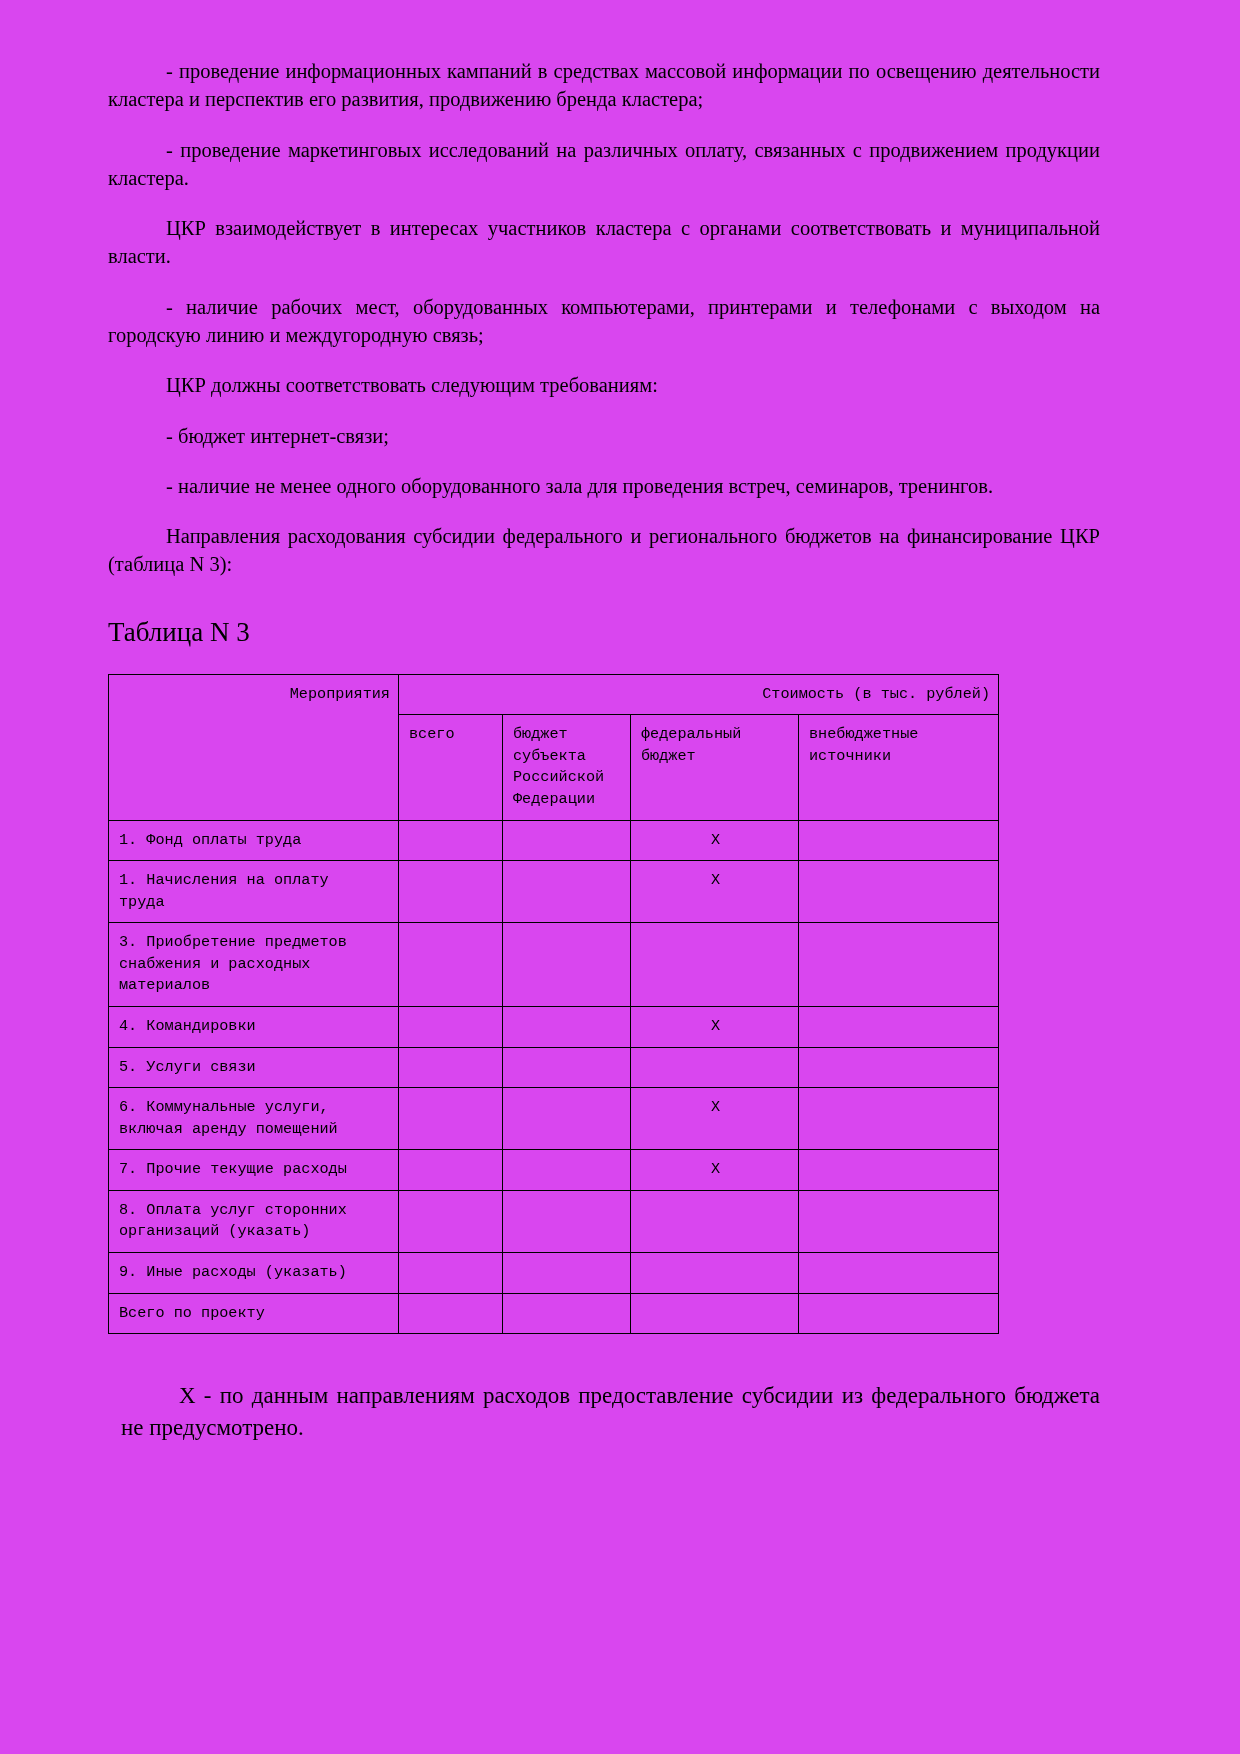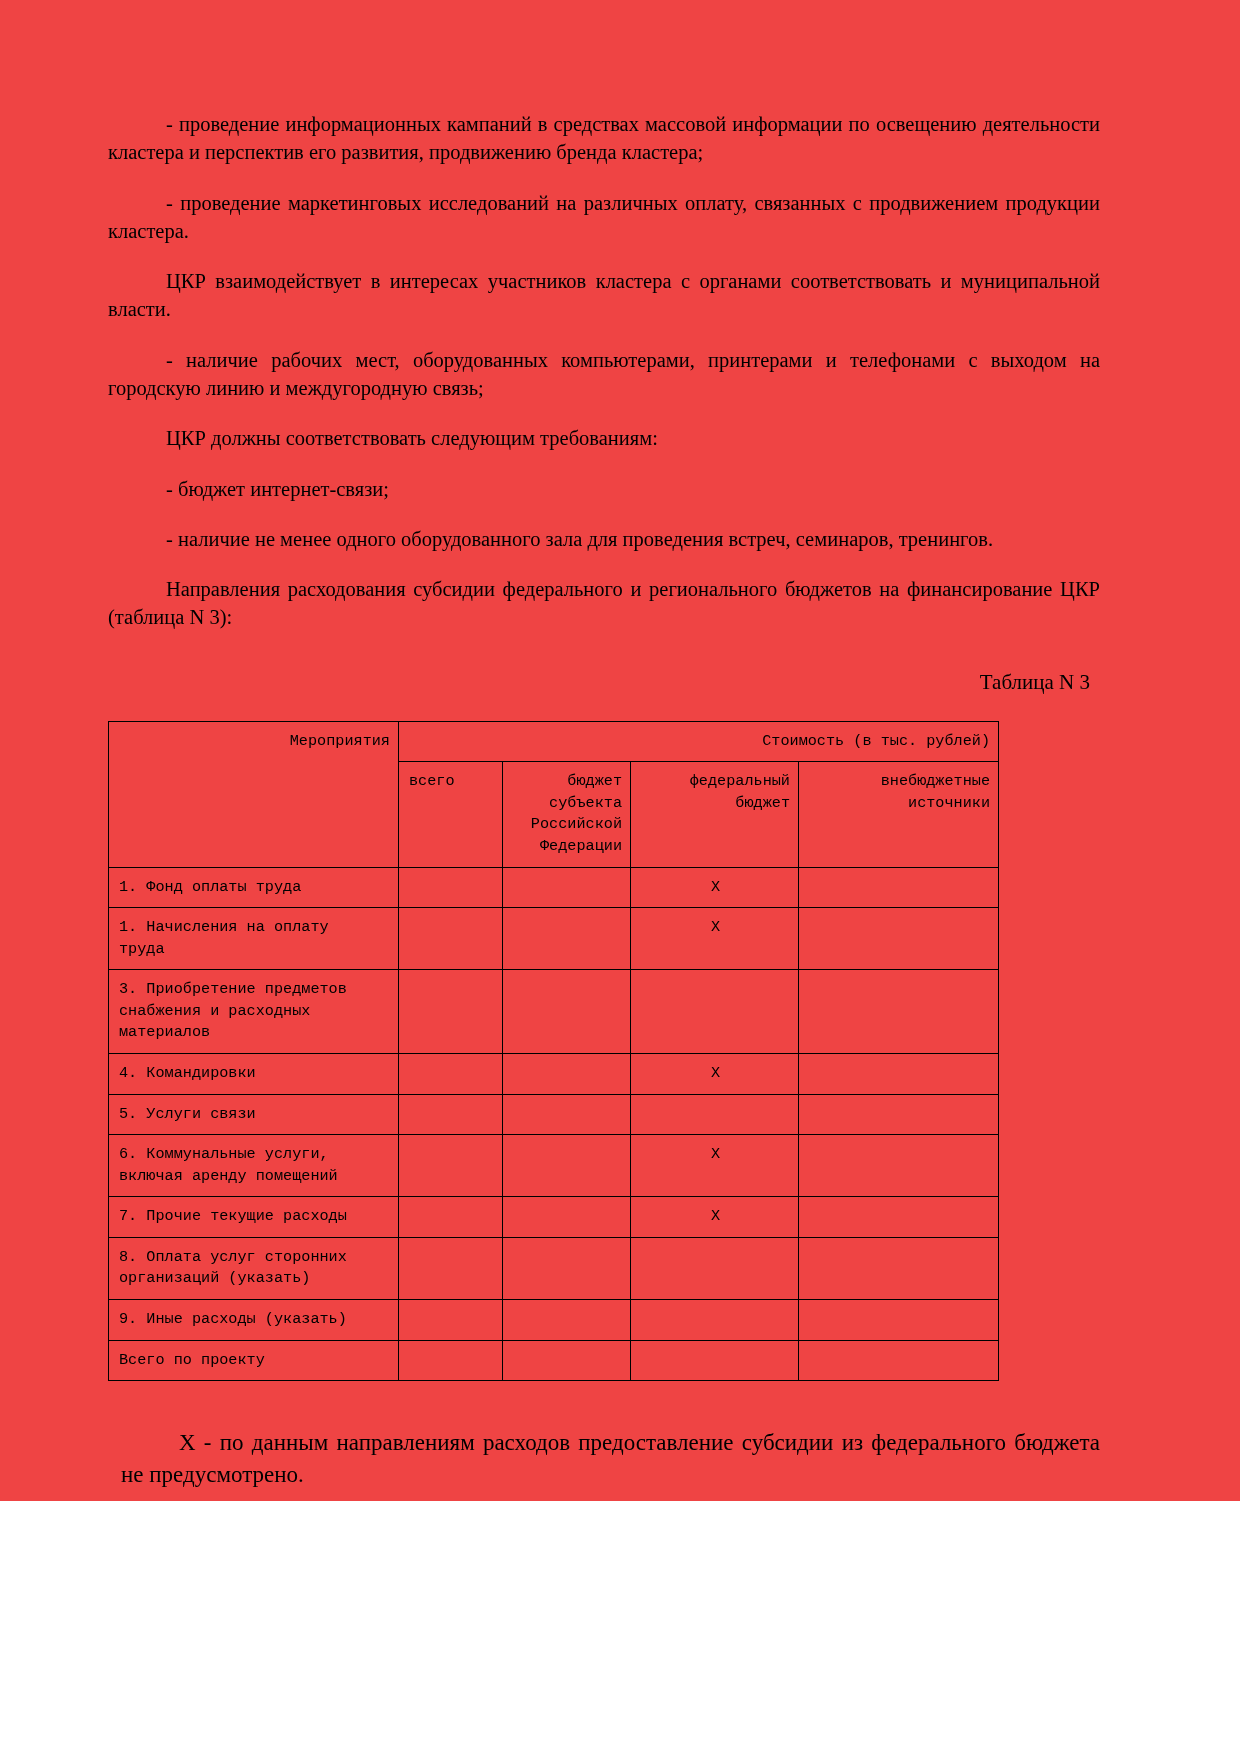--- a/index.html
+++ b/index.html
@@ -2,39 +2,39 @@
 <html lang="ru"><head>
 <meta charset="utf-8">
 <style>
   html, body {
     margin: 0;
     padding: 0;
     background: #ffffff;
   }
   .page {
     width: 1240px;
-    height: 1501px;
+    height: 1754px;
     position: relative;
-    background: #ef4444;
+    background: #d946ef;
     box-sizing: border-box;
-    padding: 110px 140px 0 108px;
+    padding: 57px 140px 0 108px;
     font-family: "Liberation Serif", "DejaVu Serif", serif;
     color: #000000;
   }
   .body-text {
     font-size: 20.5px;
     line-height: 1.38;
     text-align: justify;
     text-indent: 58px;
     margin: 0 0 22px 0;
     hyphens: none;
   }
   .tbl-caption {
-    font-size: 21px;
-    text-align: right;
+    font-size: 27px;
+    text-align: left;
     margin: 38px 0 26px 0;
     padding-right: 10px;
     text-indent: 0;
     font-family: Liberation Serif, serif;
   }
   table.expense-table {
     border-collapse: collapse;
     width: 890px;
     margin: 0 0 0 0;
     table-layout: fixed;
@@ -59,21 +59,21 @@
   th.center-head {
     text-align: right;
     vertical-align: top;
     padding-top: 12px;
   }
   .sub-head {
     text-align: left;
     padding-top: 12px;
   }
   .sub-head.centered {
-    text-align: right;
+    text-align: left;
   }
   td.mark-cell {
     text-align: center;
     vertical-align: top;
   }
   .row-label {
     text-align: left;
     white-space: pre-line;
   }
   .footnote {

